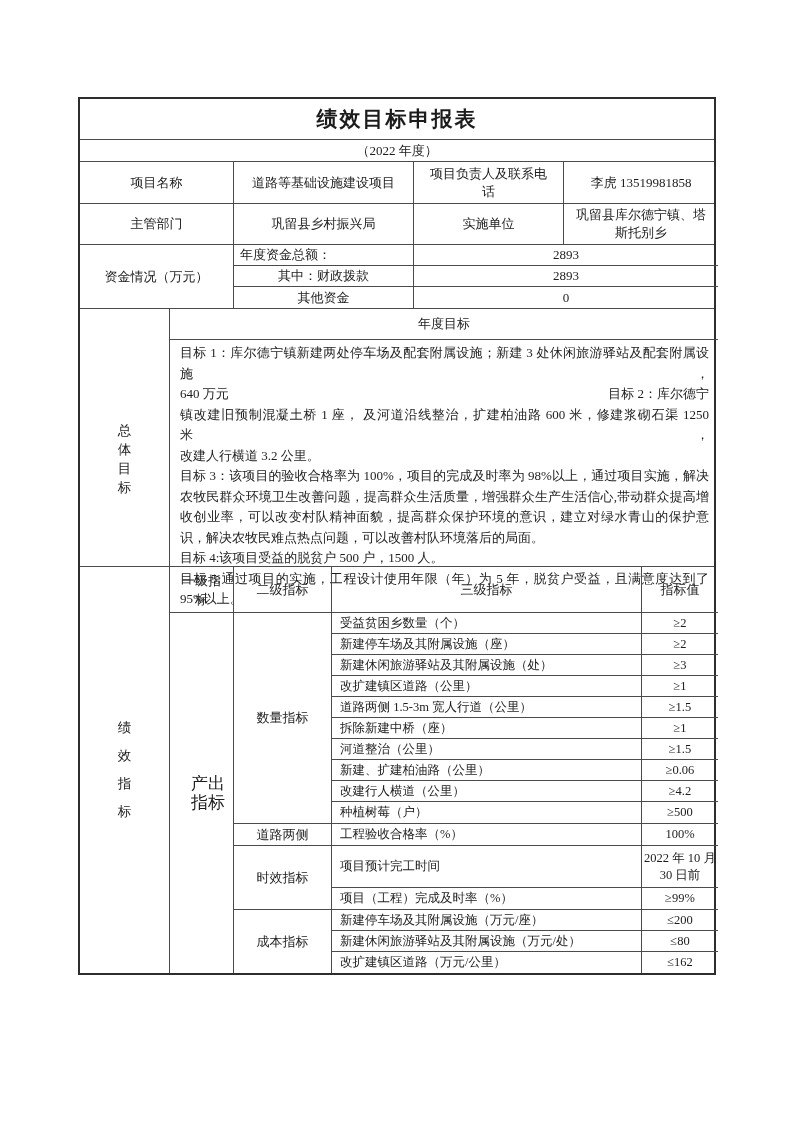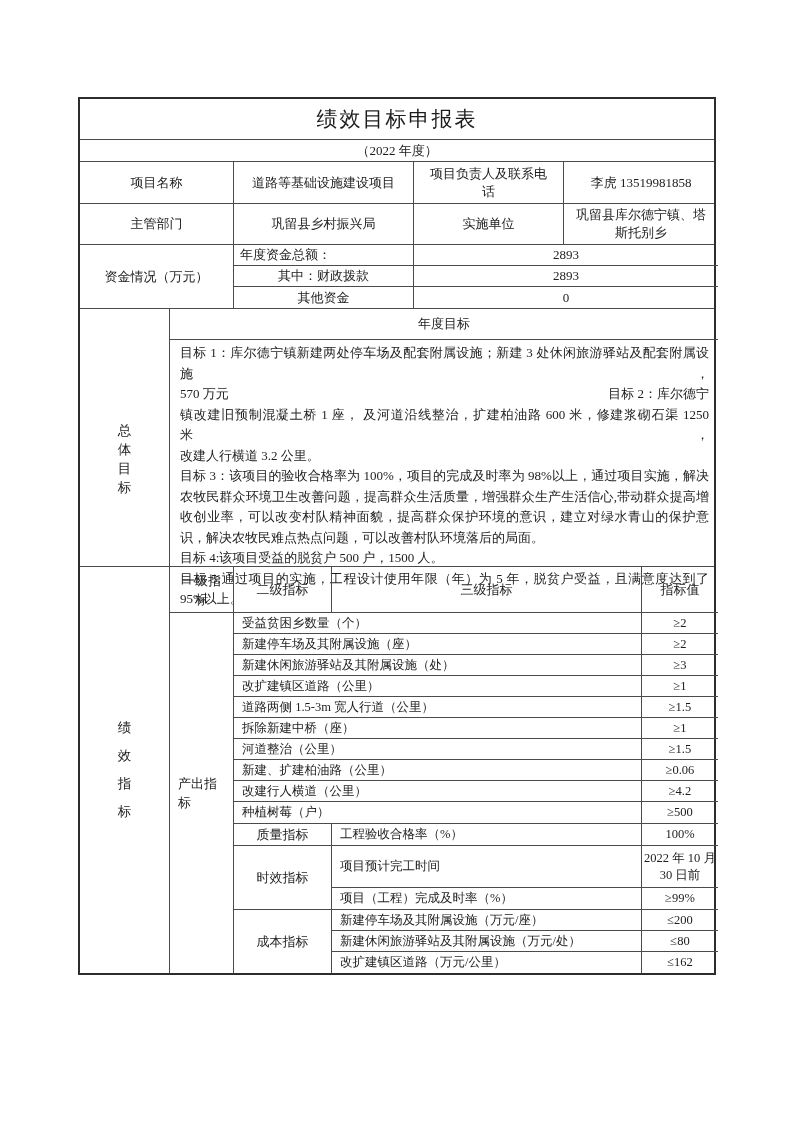--- a/index.html
+++ b/index.html
@@ -19,21 +19,21 @@
     position:absolute;
     left:78px;top:97px;width:638px;
     border:2px solid var(--line-dark);
     background:#fff;
   }
   .row{border-bottom:1px solid var(--line);}
   .row:last-child{border-bottom:none;}
 
   
   .r-title{height:41px;display:flex;align-items:center;justify-content:center;}
-  .r-title .t{font-size:21px;font-weight:normal;letter-spacing:2px;}
+  .r-title .t{font-size:21px;font-weight:bold;letter-spacing:2px;}
   .r-year{height:22px;display:flex;align-items:center;justify-content:center;font-size:13px;}
 
   
   .r-info{display:grid;grid-template-columns:154px 180px 150px 154px;}
   .r-info.h42{height:42px;}
   .r-info.h41{height:41px;}
   .cell{
     display:flex;align-items:center;justify-content:center;
     text-align:center;font-size:13px;line-height:18px;
     border-right:1px solid var(--line);
@@ -67,21 +67,21 @@
   .gsplit{display:flex;justify-content:space-between;}
   .gpara{text-align:justify;}
 
   
   .r-ind{display:grid;grid-template-columns:90px 548px;}
   .ind-right{display:flex;flex-direction:column;}
   .ind-head{height:46px;border-bottom:1px solid var(--line);display:grid;grid-template-columns:64px 98px 310px 76px;}
   .ind-head .hc{display:flex;align-items:center;justify-content:center;text-align:center;font-size:13px;line-height:19px;border-right:1px solid var(--line);padding:0 8px;}
   .ind-head .hc:last-child{border-right:none;}
   .ind-body{display:flex;}
-  .lvl1{width:64px;border-right:1px solid var(--line);display:flex;align-items:center;justify-content:center;text-align:left;font-size:13px;line-height:19px;padding:0 8px;}
+  .lvl1{width:64px;border-right:1px solid var(--line);display:flex;align-items:center;justify-content:center;text-align:right;font-size:17px;line-height:19px;padding:0 8px;}
   .groups{flex:1;display:flex;flex-direction:column;}
   .group{display:flex;border-bottom:1px solid var(--line);}
   .group.last{border-bottom:none;}
   .lvl2{width:98px;border-right:1px solid var(--line);display:flex;align-items:center;justify-content:center;font-size:13px;}
   .leafrows{flex:1;display:flex;flex-direction:column;}
   .leaf{display:flex;height:21px;border-bottom:1px solid var(--line);}
   .leaf.tall{height:42px;}
   .leaf.lastleaf{border-bottom:none;}
   .l3{flex:1;border-right:1px solid var(--line);display:flex;align-items:center;font-size:12.5px;padding:0 8px;}
   .lval{width:76px;display:flex;flex-direction:column;align-items:center;justify-content:center;font-size:12.5px;line-height:17px;text-align:center;}
@@ -128,21 +128,21 @@
 
   <div class="row r-goals">
     <div class="vcell">
       <div class="vlabel lh-goal">总体目标</div>
     </div>
     <div class="goal-right">
       <div class="goal-head">年度目标</div>
       <div class="goal-text">
         <div class="gline">目标 1：库尔德宁镇新建两处停车场及配套附属设施；新建 3 处休闲旅游驿站及配套附属设施，</div>
         <div class="gsplit">
-          <span>570 万元</span>
+          <span>640 万元</span>
           <span>目标 2：库尔德宁</span>
         </div>
         <div class="gline">镇改建旧预制混凝土桥 1 座， 及河道沿线整治，扩建柏油路 600 米，修建浆砌石渠 1250 米，</div>
         <div>改建人行横道 3.2 公里。</div>
         <div class="gpara">目标 3：该项目的验收合格率为 100%，项目的完成及时率为 98%以上，通过项目实施，解决农牧民群众环境卫生改善问题，提高群众生活质量，增强群众生产生活信心,带动群众提高增收创业率，可以改变村队精神面貌，提高群众保护环境的意识，建立对绿水青山的保护意识，解决农牧民难点热点问题，可以改善村队环境落后的局面。</div>
         <div>目标 4:该项目受益的脱贫户 500 户，1500 人。</div>
         <div class="gpara">目标 5:通过项目的实施，工程设计使用年限（年）为 5 年，脱贫户受益，且满意度达到了 95%以上。</div>
       </div>
     </div>
   </div>
@@ -156,20 +156,21 @@
         <div class="hc">一级指标</div>
         <div class="hc">二级指标</div>
         <div class="hc">三级指标</div>
         <div class="hc">指标值</div>
       </div>
       <div class="ind-body">
         <div class="lvl1">产出指标</div>
         <div class="groups">
 
           <div class="group">
+            <div class="lvl2">数量指标</div>
             <div class="leafrows">
               <div class="leaf">
                 <div class="l3">受益贫困乡数量（个）</div>
                 <div class="lval">≥2</div>
               </div>
               <div class="leaf">
                 <div class="l3">新建停车场及其附属设施（座）</div>
                 <div class="lval">≥2</div>
               </div>
               <div class="leaf">
@@ -201,21 +202,21 @@
                 <div class="lval">≥4.2</div>
               </div>
               <div class="leaf lastleaf">
                 <div class="l3">种植树莓（户）</div>
                 <div class="lval">≥500</div>
               </div>
             </div>
           </div>
 
           <div class="group">
-            <div class="lvl2">质量指标</div>
+            <div class="lvl2">道路两侧</div>
             <div class="leafrows">
               <div class="leaf lastleaf">
                 <div class="l3">工程验收合格率（%）</div>
                 <div class="lval">100%</div>
               </div>
             </div>
           </div>
 
           <div class="group">
             <div class="lvl2">时效指标</div>

